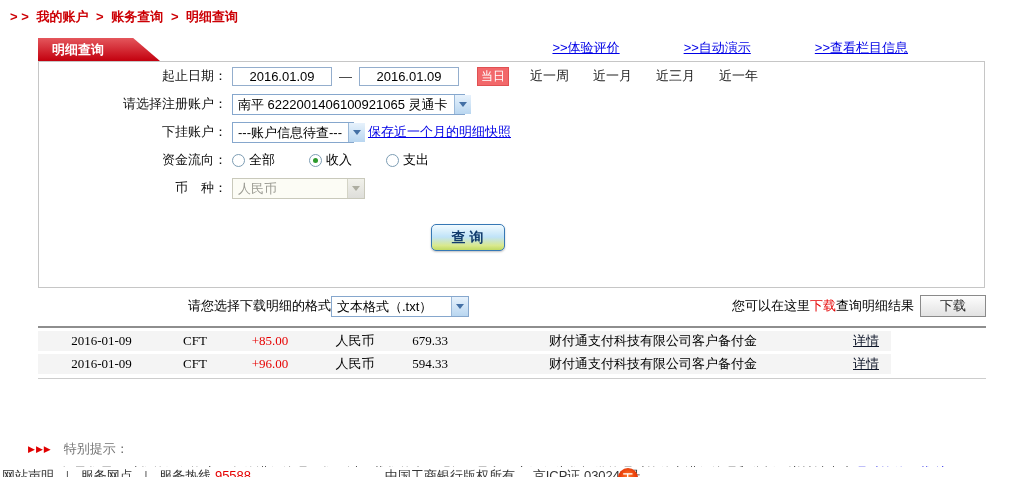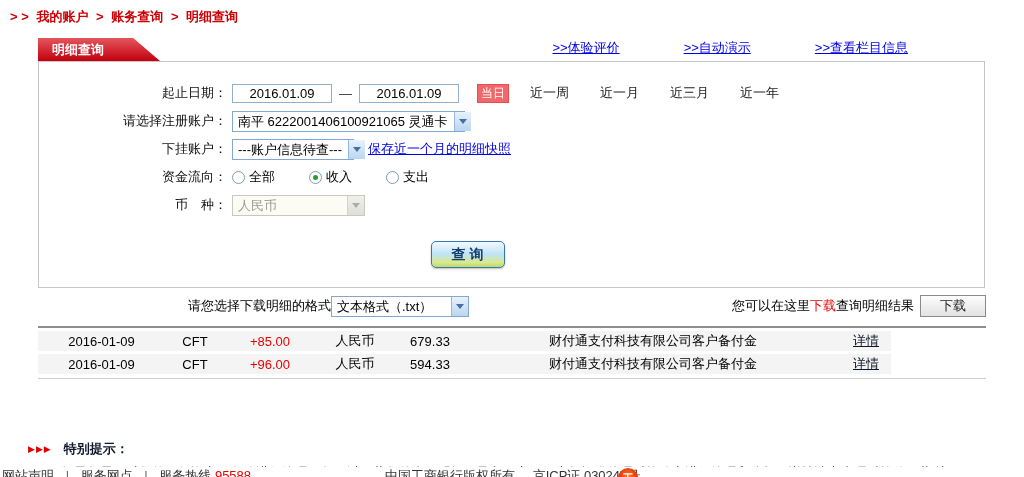--- a/index.html
+++ b/index.html
@@ -14,31 +14,31 @@
 
   
   .panel-head { position:absolute; top:37px; left:38px; width:948px; height:24px; display:flex; align-items:flex-end; }
   .ribbon { width:122px; height:23px; color:#fff; font-weight:bold; font-size:13px;
     line-height:23px; padding-left:14px; background:linear-gradient(180deg,#e4565c,#c3000e);
     clip-path:polygon(0 0, 78% 0, 100% 100%, 0 100%); }
   .head-links { margin-left:auto; margin-right:78px; display:flex; gap:64px; padding-bottom:4px; }
   .head-links a { color:#0000e6; text-decoration:underline; cursor:pointer; white-space:nowrap; }
 
   
-  .box { position:absolute; top:61px; left:38px; width:947px; height:227px; border:1px solid #c6c6c6; background:#fff; padding-top:17px; }
+  .box { position:absolute; top:61px; left:38px; width:947px; height:227px; border:1px solid #c6c6c6; background:#fff; }
   .form-row { display:flex; align-items:center; height:28px; }
   .form-label { width:188px; text-align:right; flex:none; color:#111; }
   .gap4 { width:5px; flex:none; }
 
   .txt-input { width:100px; height:19px; border:1px solid #94aecd; text-align:center; font-size:13px;
     font-family:"Liberation Sans","DejaVu Sans",sans-serif; color:#000; background:#fff; }
   .dash { margin:0 7px; color:#333; }
   .btn-today { margin-left:18px; width:32px; height:19px; background:#f2686a; border:1px solid #e05052;
     color:#fff; font-size:12px; line-height:17px; text-align:center; cursor:pointer; }
-  .quick-links { display:flex; gap:31px; margin-left:21px; }
+  .quick-links { display:flex; gap:24px; margin-left:21px; }
   .quick-links a { color:#222; cursor:pointer; }
 
   .sel { display:inline-flex; align-items:flex-end; height:21px; border:1px solid #86a7cd; background:#fff; cursor:pointer; }
   .sel .sel-text { padding:0 6px 0 5px; white-space:nowrap; }
   .sel .sel-arrow { width:17px; height:19px; flex:none; margin-left:auto; border-left:1px solid #9ab8d8;
     background:linear-gradient(180deg,#e7f2fc,#b9d6f0); display:flex; align-items:center; justify-content:center; }
   .sel .sel-arrow::after { content:""; border-left:4px solid transparent; border-right:4px solid transparent; border-top:5px solid #4470a5; }
   .sel.disabled { border-color:#c9c9bb; background:#fcfcf5; color:#9b9b93; cursor:default; }
   .sel.disabled .sel-arrow { border-left-color:#d4d4c6; background:linear-gradient(180deg,#f1f1ea,#dededa); }
   .sel.disabled .sel-arrow::after { border-top-color:#adadA0; }
@@ -62,29 +62,29 @@
   .dl-label { margin-left:150px; }
   .dl-right { margin-left:auto; display:flex; align-items:center; }
   .dl-hot { color:#e50000; cursor:pointer; }
   .btn-dl { margin-left:6px; width:66px; height:22px; border:1px solid #8a8a8a;
     background:linear-gradient(180deg,#fdfdfd,#e2e2e2); text-align:center; line-height:20px; cursor:pointer; color:#222; }
 
   
   .table-wrap { position:absolute; top:326px; left:38px; width:948px; border-top:2px solid #8e8e8e; border-bottom:1px solid #cdcdcd; padding-bottom:1px; }
   table { border-collapse:separate; border-spacing:0 3px; width:853px; table-layout:fixed; }
   th { background:#ebebeb; font-weight:bold; font-size:13px; height:20px; text-align:center; }
-  td { background:#f4f4f4; font-size:13px; height:20px; text-align:center; }
+  td { background:#f4f4f4; font-size:13px; height:20px; text-align:center;font-family:Liberation Serif, serif; }
   td.amount { color:#e60000; }
   td .link { color:#0f172a; }
 
   
   .notice { position:absolute; top:440px; left:28px; width:990px; }
   .notice-head { display:flex; align-items:center; gap:12px; }
   .notice-marker { color:#e00000; font-size:9px; letter-spacing:1px; }
-  .notice-title { color:#0f172a; font-weight:bold; }
+  .notice-title { color:#737373; font-weight:normal; }
   .notice-body { margin-top:6px; padding-left:22px; color:#111; }
 
   
   .footer { position:absolute; top:467px; left:0; width:1024px; height:20px; display:flex; align-items:flex-start; background:#fff; }
   .footer-left { margin-left:2px; white-space:nowrap; color:#333; }
   .footer-left .sep { margin:0 8px; color:#666; }
   .hotline { color:#e50000; }
   .footer-right { position:absolute; left:385px; white-space:nowrap; color:#333; }
   .icp { margin-left:14px; }
   .icbc-logo { position:absolute; left:618px; top:1px; width:20px; height:20px; border-radius:50%;

